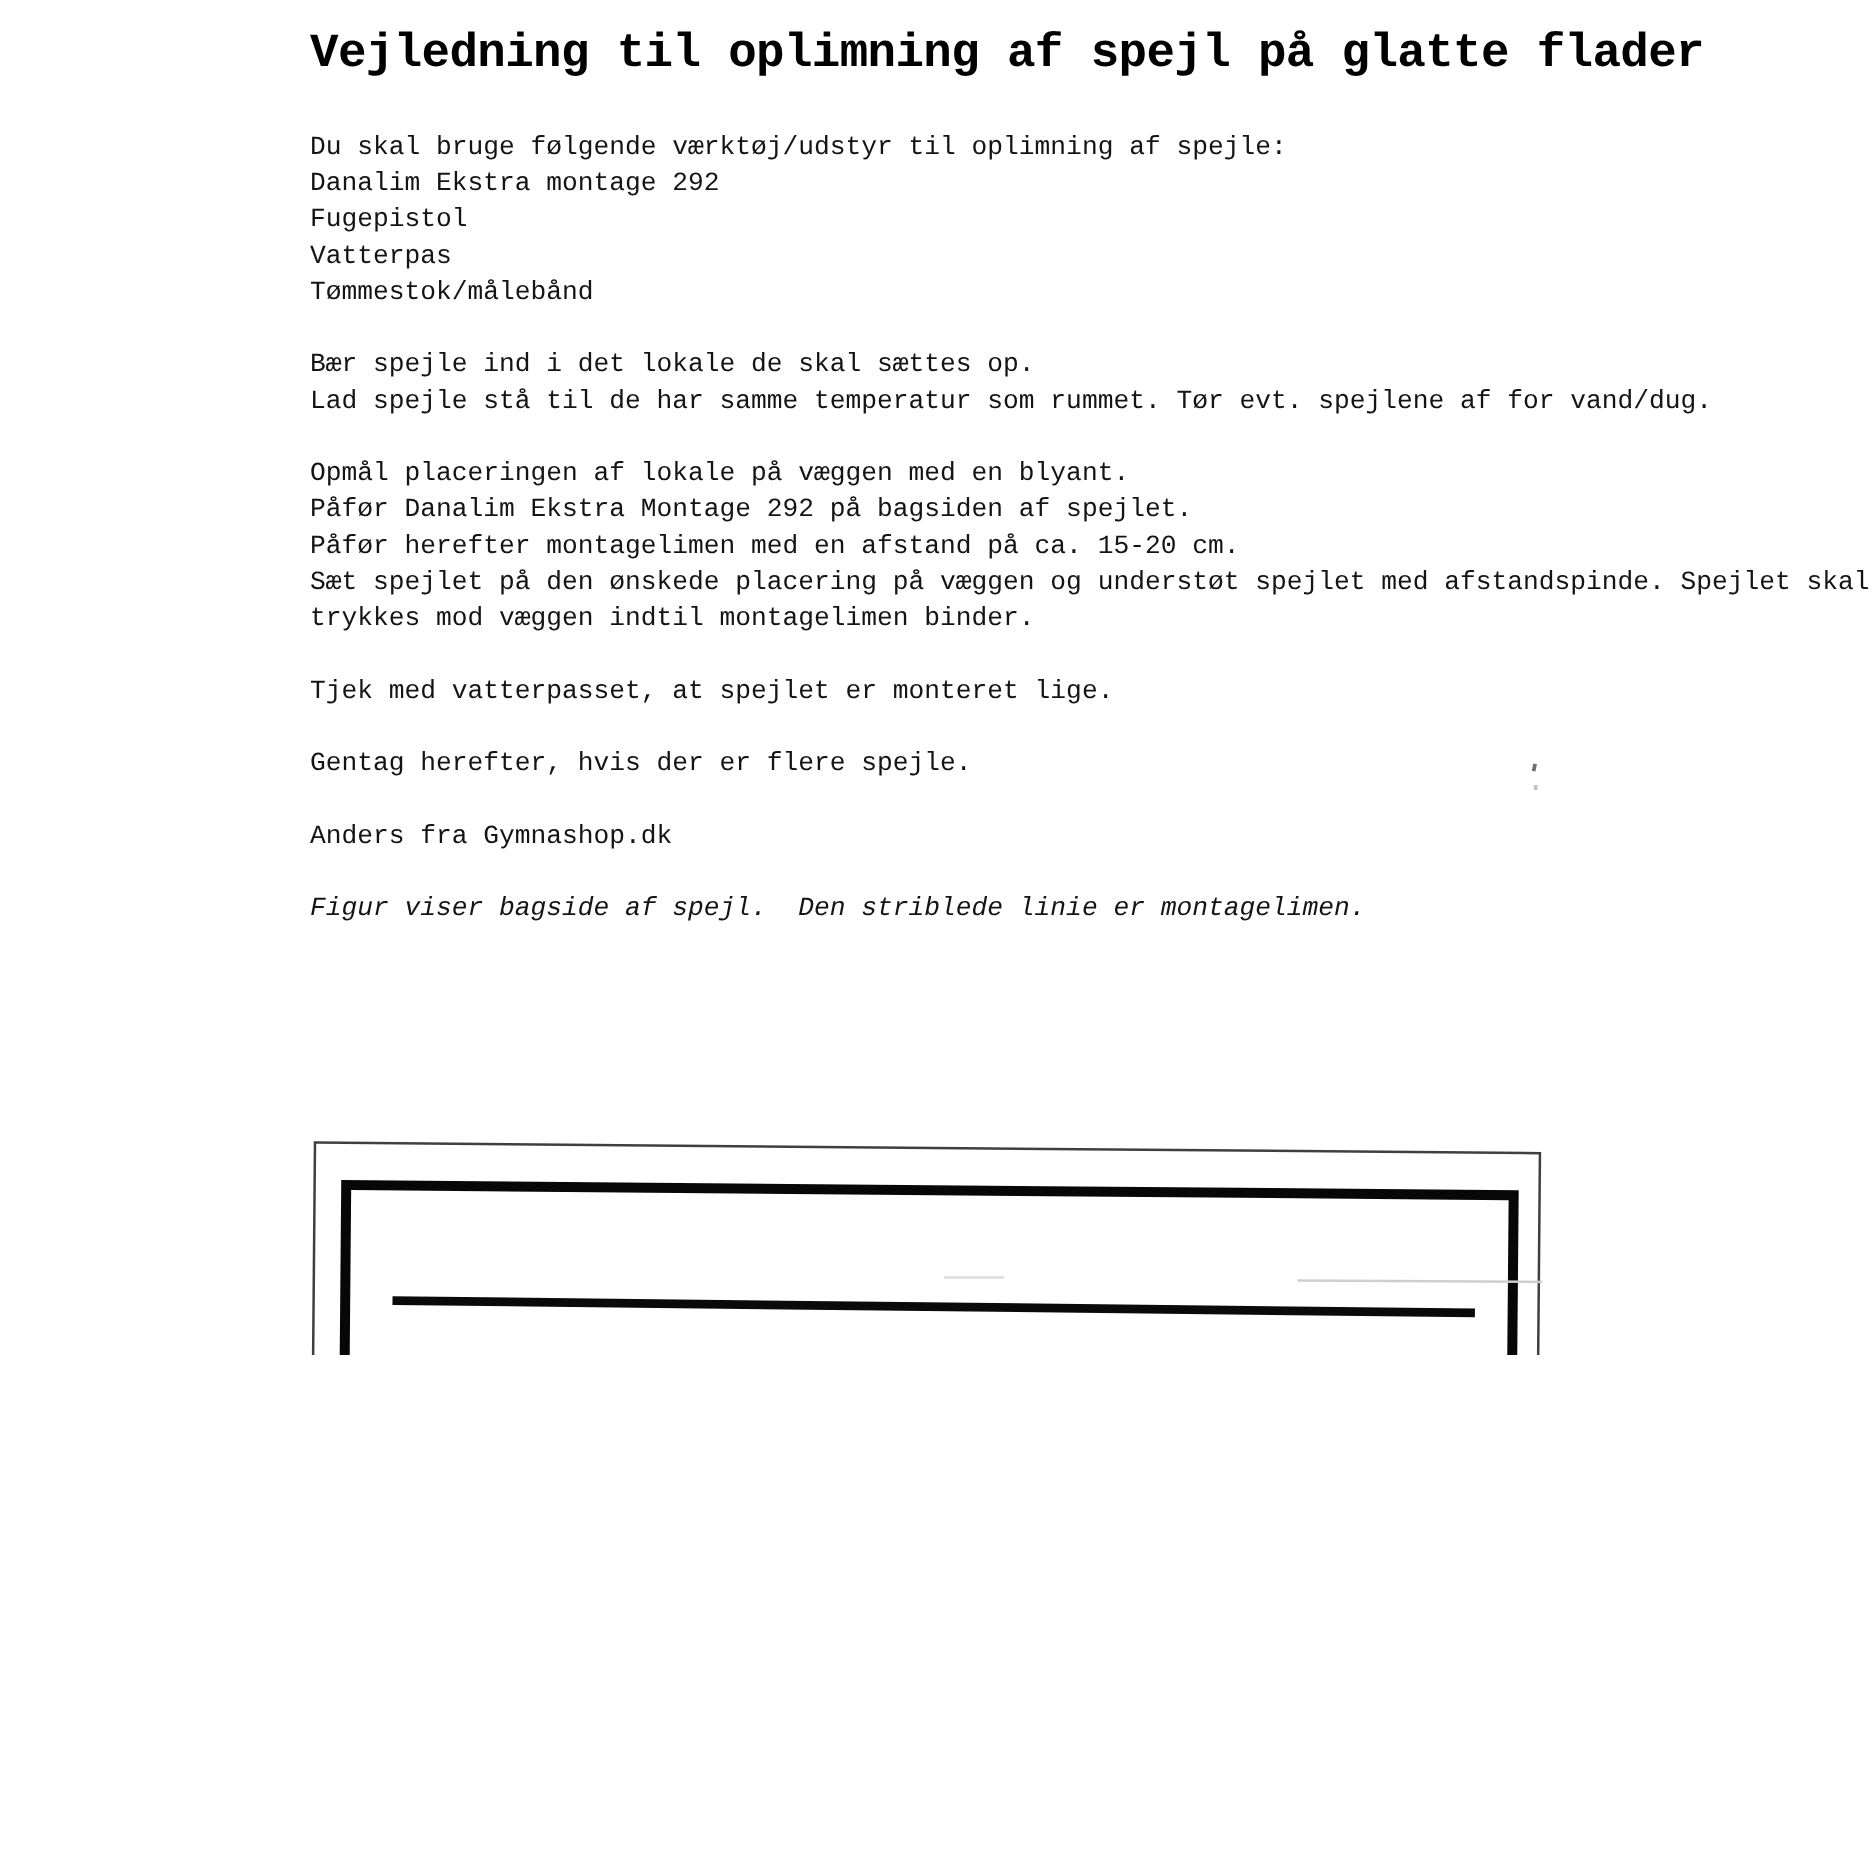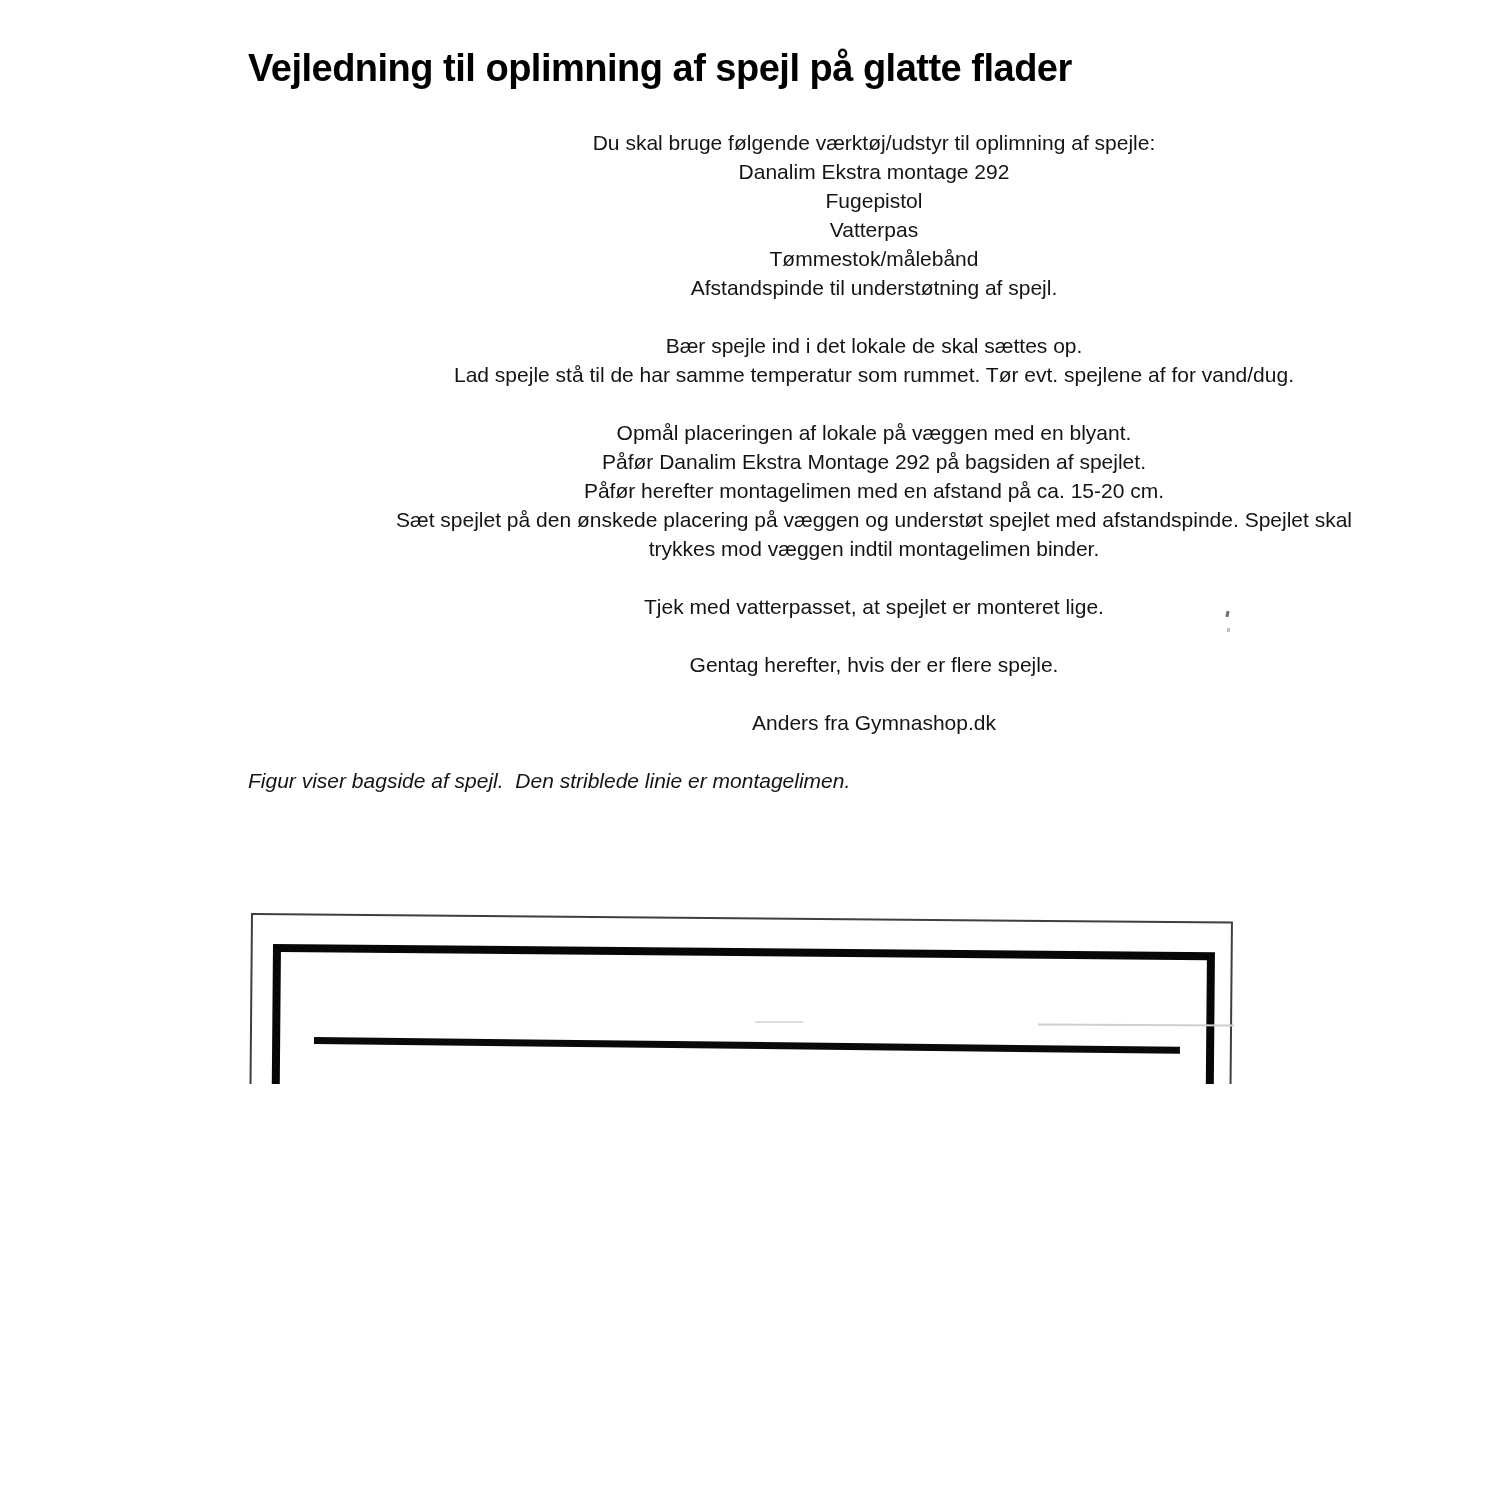--- a/index.html
+++ b/index.html
@@ -5,43 +5,42 @@
   html, body {
     margin: 0;
     padding: 0;
     background: #ffffff;
   }
   .page {
     position: relative;
     width: 1500px;
     height: 1084px;
     box-sizing: border-box;
-    padding: 44px 0 0 248px;
+    padding: 20px 0 0 248px;
     background: #ffffff;
     color: #141414;
-    font-family: Liberation Sans, sans-serif;
+    font-family: Liberation Mono, monospace;
     overflow: hidden;
   }
   h1.doc-title {
     margin: 0 0 36px 0;
     font-size: 38px;
     line-height: 48px;
     font-weight: 700;
     color: #000000;
     letter-spacing: -0.5px;
   }
   .para {
     margin: 0 0 29px 0;
     padding: 0;
   }
   .text-line {
     font-size: 21px;
     line-height: 29px;
     white-space: pre-wrap;
-    text-align: center;
   }
   .caption {
     font-size: 21px;
     line-height: 29px;
     font-style: italic;
     white-space: pre-wrap;
   }
   
   .figure-outline {
     position: absolute;
@@ -113,21 +112,20 @@
 <div class="page">
 
   <h1 class="doc-title">Vejledning til oplimning af spejl på glatte flader</h1>
 
   <p class="para">
     <span class="text-line" style="display:block">Du skal bruge følgende værktøj/udstyr til oplimning af spejle:</span>
     <span class="text-line" style="display:block">Danalim Ekstra montage 292</span>
     <span class="text-line" style="display:block">Fugepistol</span>
     <span class="text-line" style="display:block">Vatterpas</span>
     <span class="text-line" style="display:block">Tømmestok/målebånd</span>
-    <span class="text-line" style="display:block">Afstandspinde til understøtning af spejl.</span>
   </p>
 
   <p class="para">
     <span class="text-line" style="display:block">Bær spejle ind i det lokale de skal sættes op.</span>
     <span class="text-line" style="display:block">Lad spejle stå til de har samme temperatur som rummet. Tør evt. spejlene af for vand/dug.</span>
   </p>
 
   <p class="para">
     <span class="text-line" style="display:block">Opmål placeringen af lokale på væggen med en blyant.</span>
     <span class="text-line" style="display:block">Påfør Danalim Ekstra Montage 292 på bagsiden af spejlet.</span>

